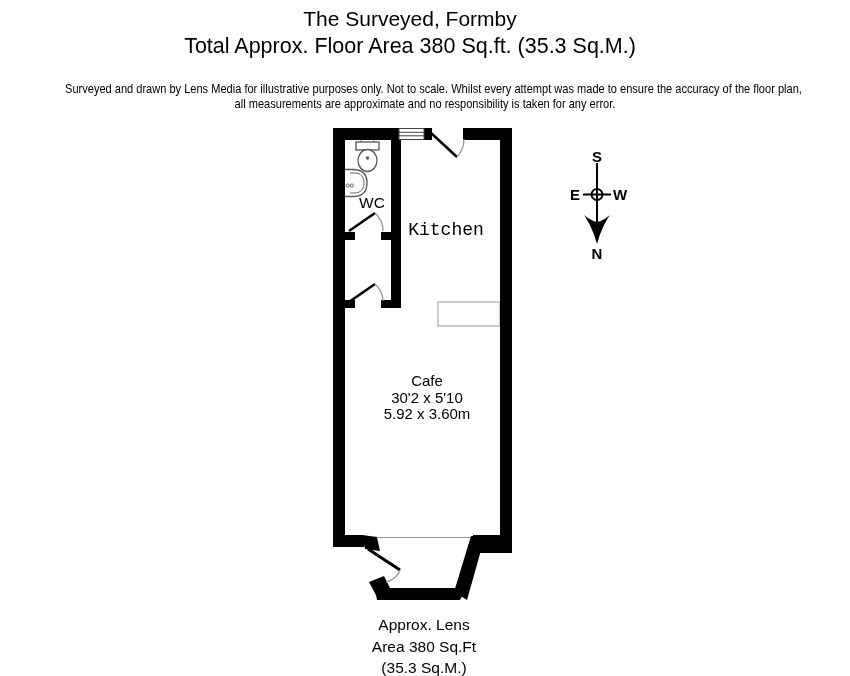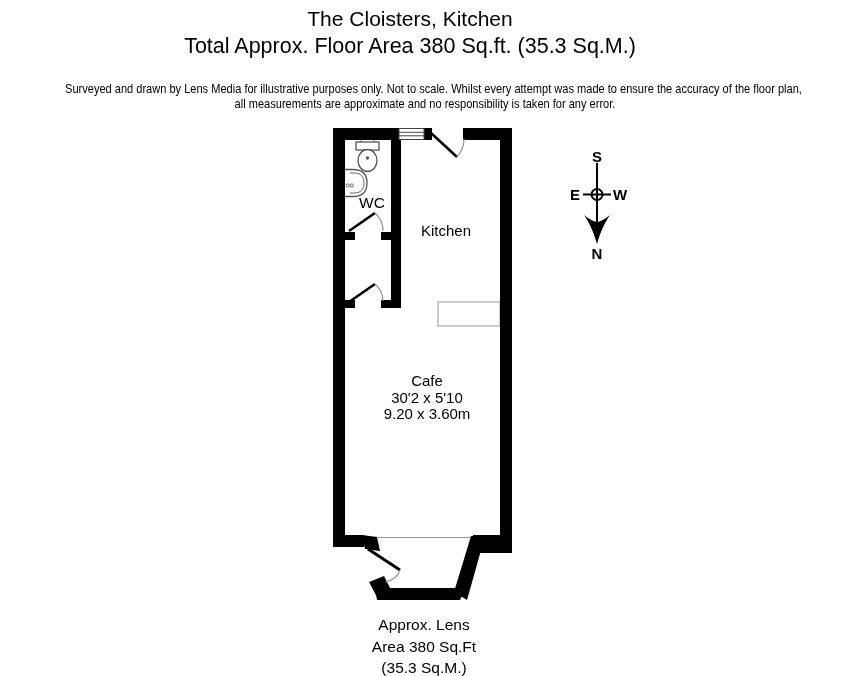--- a/index.html
+++ b/index.html
@@ -28,21 +28,21 @@
     font-size:13px;line-height:15px;color:#000;white-space:nowrap;
   }
   .disclaimer .line span{
     display:inline-block;transform:scaleX(0.85);transform-origin:50% 50%;
   }
   .plan-label{
     position:absolute;transform:translate(-50%,-50%);
     white-space:nowrap;color:#000;text-align:right;
   }
   .wc-label{left:372px;top:203px;font-size:15.5px;}
-  .kitchen-label{left:446px;top:230px;font-size:15px;}
+  .kitchen-label{left:446px;top:230px;font-size:18px;font-family:Liberation Mono, monospace;}
   .cafe-block{left:427px;top:398px;font-size:15px;line-height:16.5px;text-align:center;}
   .compass-letter{
     position:absolute;transform:translate(-50%,-50%);
     font-size:15px;font-weight:700;color:#000;
   }
   .cl-s{left:597px;top:156px;}
   .cl-e{left:575px;top:194px;}
   .cl-w{left:620px;top:194px;}
   .cl-n{left:597px;top:253px;}
   .footer-label{
@@ -50,21 +50,21 @@
     text-align:center;font-size:15.5px;line-height:21.5px;color:#000;
   }
   svg.plan{position:absolute;left:0;top:0;}
 </style>
 </head>
 <body>
 
 <div class="canvas">
 
   <div class="titles">
-    <div class="title-line">The Cloisters, Kitchen</div>
+    <div class="title-line">The Surveyed, Formby</div>
     <div class="subtitle-line">Total Approx. Floor Area 380 Sq.ft. (35.3 Sq.M.)</div>
   </div>
 
   <div class="disclaimer">
     <div class="line"><span>Surveyed and drawn by Lens Media for illustrative purposes only. Not to scale. Whilst every attempt was made to ensure the accuracy of the floor plan,</span></div>
     <div class="line"><span>all measurements are approximate and no responsibility is taken for any error.</span></div>
   </div>
 
   <svg class="plan" width="850" height="676" viewBox="0 0 850 676">
 
@@ -151,21 +151,21 @@
       <path d="M597,244 C594,233 589,222 584,215 C589,219 593,221.5 597,222
                C601,221.5 605,219 610,215 C605,222 600,233 597,244 Z" fill="#000000"></path>
     </g>
   </svg>
 
   <div class="plan-label wc-label">WC</div>
   <div class="plan-label kitchen-label">Kitchen</div>
   <div class="plan-label cafe-block">
     <div>Cafe</div>
     <div>30'2 x 5'10</div>
-    <div>9.20 x 3.60m</div>
+    <div>5.92 x 3.60m</div>
   </div>
 
   <div class="compass-letter cl-s">S</div>
   <div class="compass-letter cl-e">E</div>
   <div class="compass-letter cl-w">W</div>
   <div class="compass-letter cl-n">N</div>
 
   <div class="footer-label">
     <div>Approx. Lens</div>
     <div>Area 380 Sq.Ft</div>

